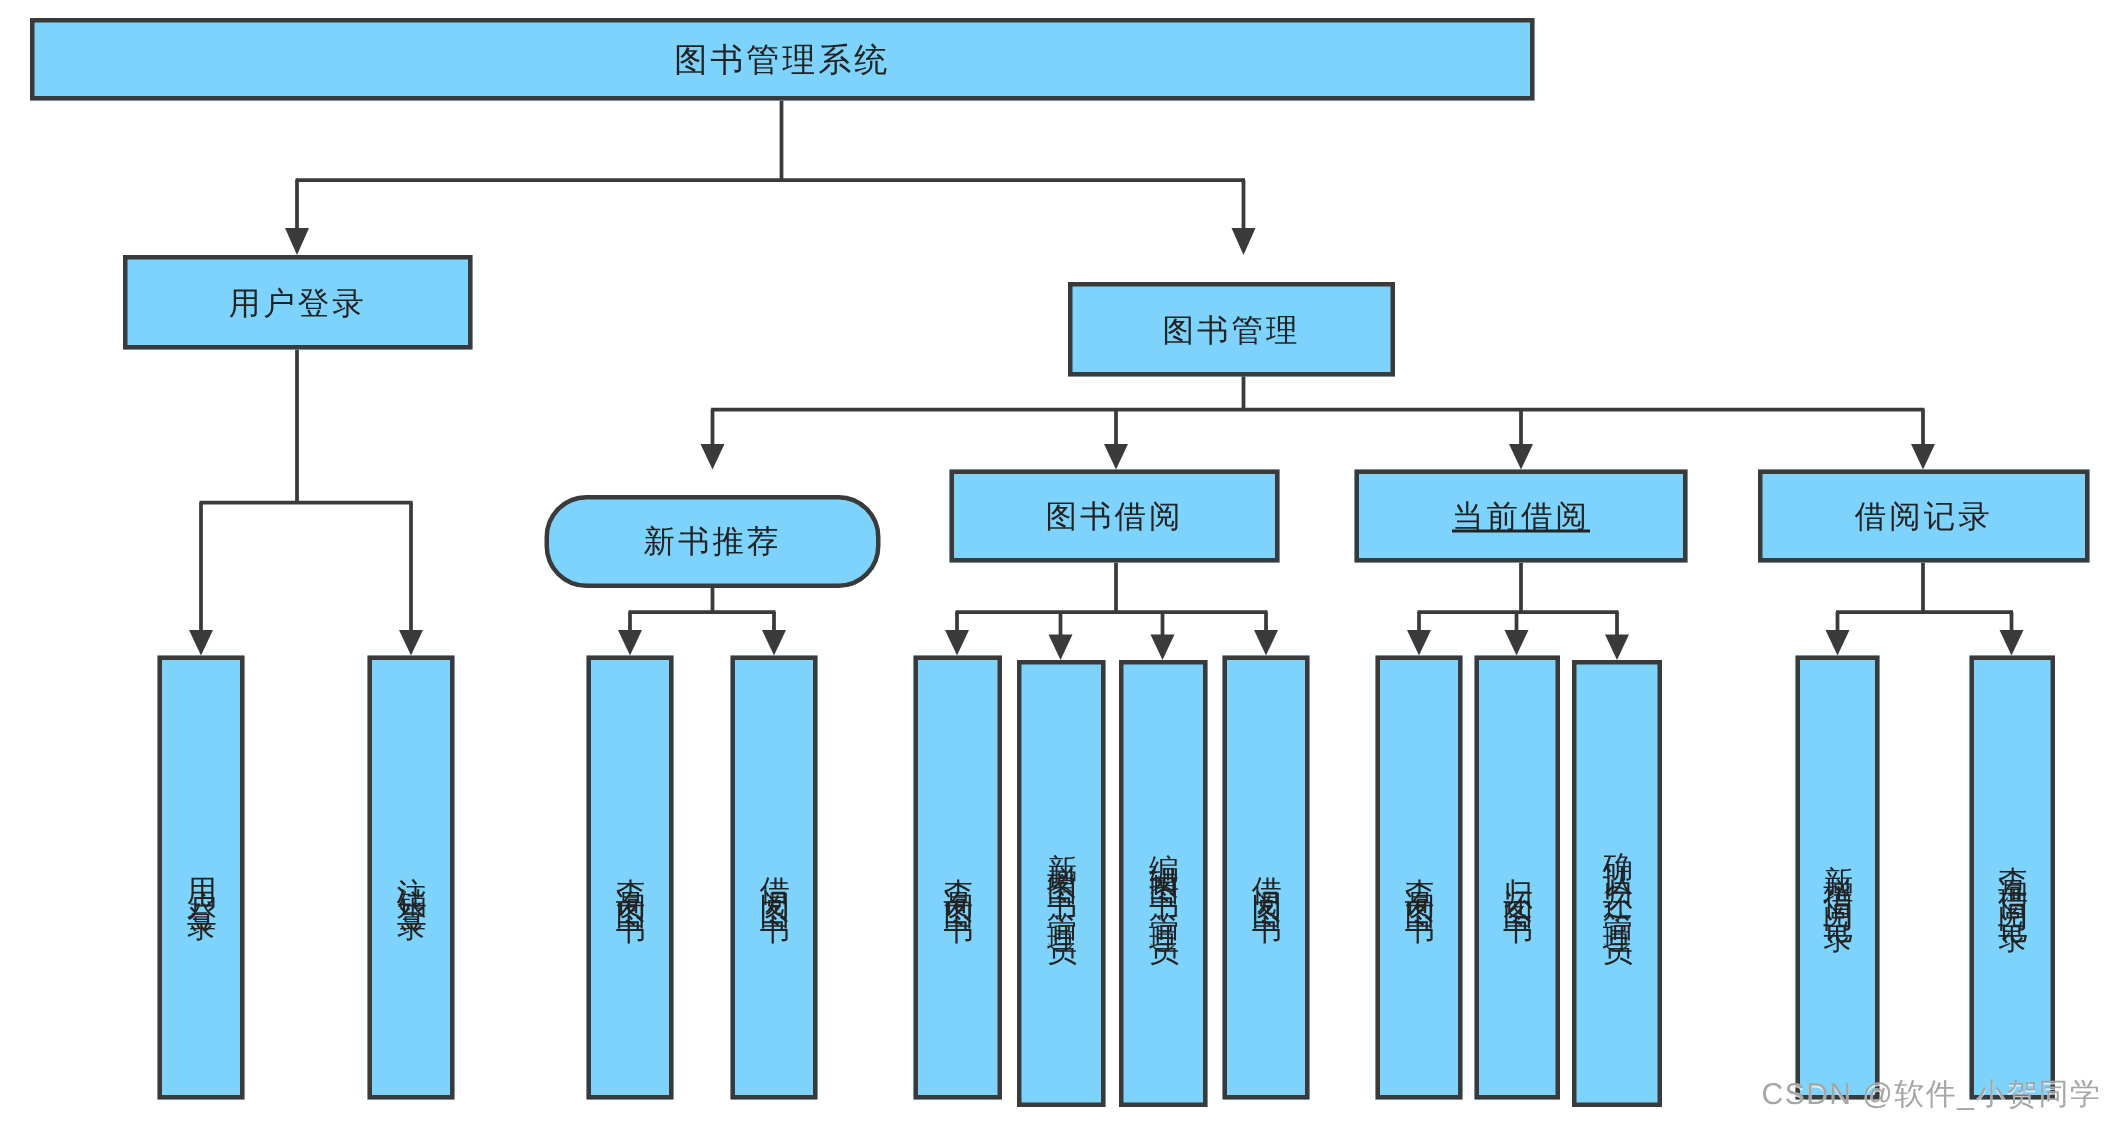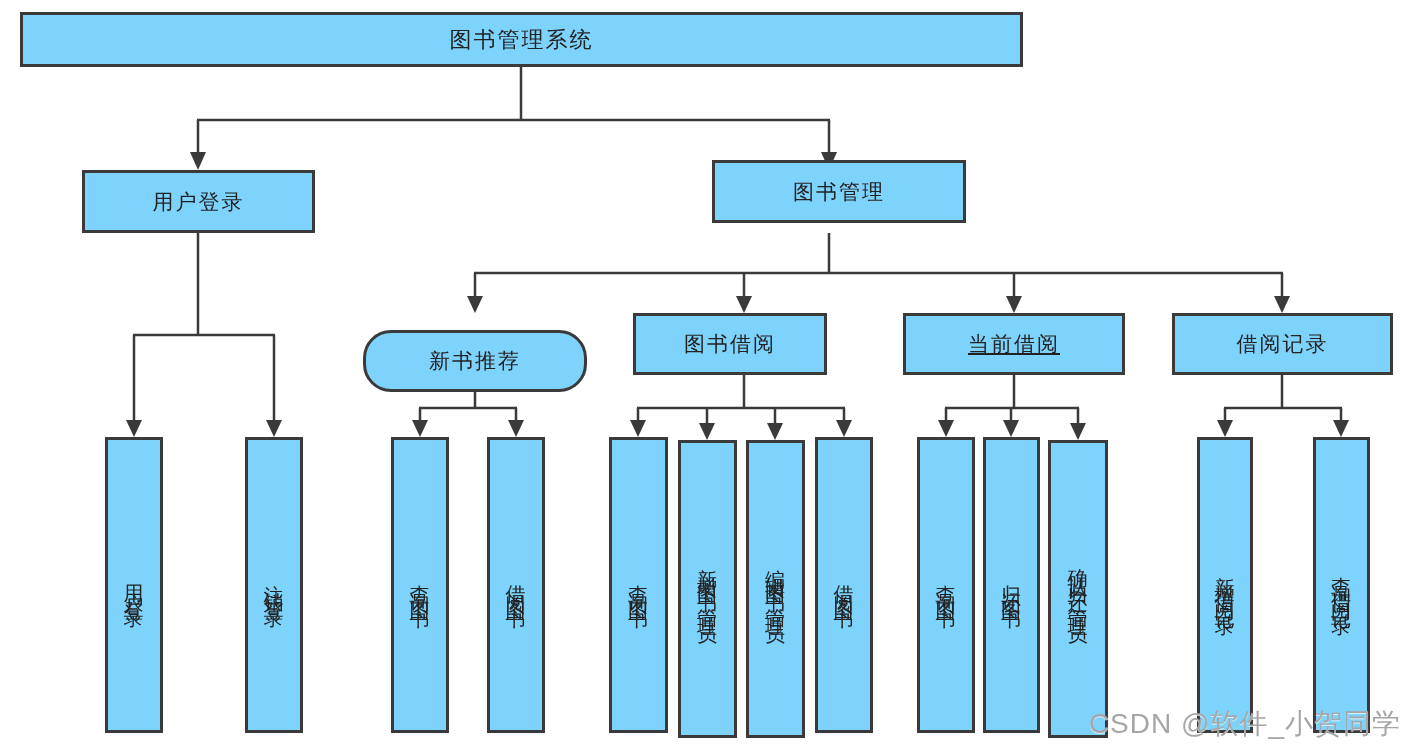--- a/index.html
+++ b/index.html
@@ -37,21 +37,21 @@
     text-orientation:mixed;
     font-size:20px;
     letter-spacing:8px;
     line-height:1;
     padding:8px 0;
   }
   .watermark{
     position:absolute;
     right:4px;
     bottom:4px;
-    font-size:28px;
+    font-size:20px;
     color:var(--watermark);
     letter-spacing:1px;
     text-shadow:0 1px 0 rgba(255,255,255,.7);
     white-space:nowrap;
   }
 </style>
 </head>
 <body>
 
 <div class="canvas">
@@ -128,24 +128,24 @@
       <line x1="1225" y1="408" x2="1225" y2="421"></line>
       <polygon points="1217,420 1233,420 1225,437"></polygon>
       <line x1="1341" y1="408" x2="1341" y2="421"></line>
       <polygon points="1333,420 1349,420 1341,437"></polygon>
     </g>
   </svg>
 
   <div class="node h root" style="left:20px;top:12px;width:1003px;height:55px;">图书管理系统</div>
 
   <div class="node h" style="left:82px;top:170px;width:233px;height:63px;">用户登录</div>
-  <div class="node h" style="left:712px;top:160px;width:254px;height:63px;">图书管理</div>
+  <div class="node h" style="left:712px;top:188px;width:218px;height:63px;">图书管理</div>
 
   <div class="node h" style="left:363px;top:330px;width:224px;height:62px;border-radius:28px;">新书推荐</div>
-  <div class="node h" style="left:633px;top:313px;width:194px;height:62px;">图书借阅</div>
+  <div class="node h" style="left:633px;top:313px;width:220px;height:62px;">图书借阅</div>
   <div class="node h" style="left:903px;top:313px;width:222px;height:62px;text-decoration:underline;">当前借阅</div>
   <div class="node h" style="left:1172px;top:313px;width:221px;height:62px;">借阅记录</div>
 
   <div class="node v" style="left:105px;top:437px;width:58px;height:296px;">用户登录</div>
   <div class="node v" style="left:245px;top:437px;width:58px;height:296px;">注销登录</div>
 
   <div class="node v" style="left:391px;top:437px;width:58px;height:296px;">查询图书</div>
   <div class="node v" style="left:487px;top:437px;width:58px;height:296px;">借阅图书</div>
 
   <div class="node v" style="left:609px;top:437px;width:59px;height:296px;">查询图书</div>

